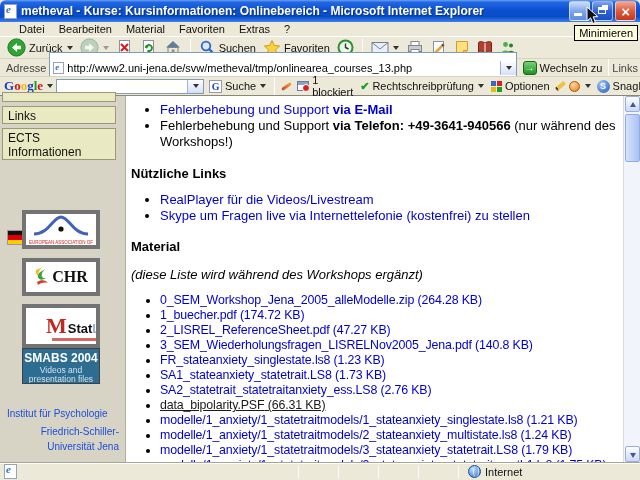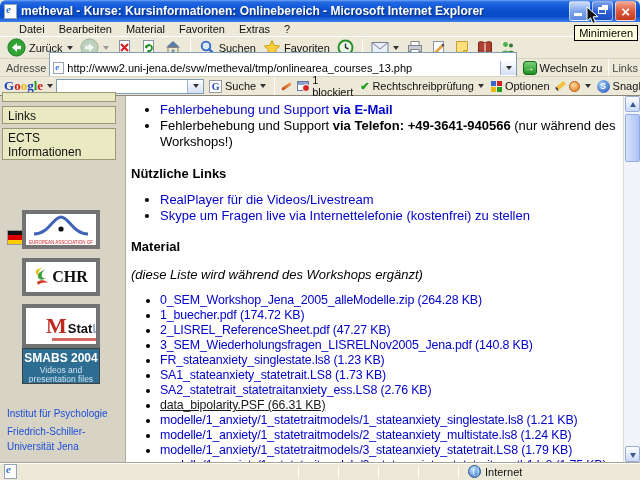--- a/index.html
+++ b/index.html
@@ -96,21 +96,21 @@
   .sl-m::after{content:"M";}
   .sl-text{font-size:13px;font-weight:bold;margin-left:1px;position:relative;top:2px;}
   .sl-bold{color:#111;}
   .sl-light{color:#9ab0c8;}
   .sl-sub{position:absolute;left:26px;bottom:3px;width:48px;height:3px;background:#c0291f;opacity:.7;}
   .smabs{top:252px;height:36px;background:#2e6d92;border:1px solid #404040;color:#fff;}
   .smabs-title{font-size:12px;font-weight:bold;line-height:15px;margin-top:2px;}
   .smabs-sub{font-size:8.5px;color:#cfe3ef;line-height:9px;}
   .side-foot{position:absolute;left:7px;width:112px;font-size:10px;color:#1d4ed8;line-height:15px;}
   .sf1{top:310px;}
-  .sf2{top:328px;}
+  .sf2{top:328px;text-align:right;}
 
   .content{position:absolute;left:127px;right:17px;top:0;bottom:0;background:#fff;overflow:hidden;color:#000;font-size:13px;padding:0 2px 0 4px;}
   .content a{color:#0000cc;text-decoration:none;cursor:pointer;}
   .content ul{margin:0;padding-left:29px;}
   ul.support{margin-top:6px;line-height:16px;}
   h4{font-size:13px;margin:0;line-height:16px;}
   h4.useful{margin-top:16px;}
   ul.useful-list{margin-top:10px;line-height:16px;}
   h4.material{margin-top:15px;}
   p.note{font-style:italic;margin:12px 0 0;line-height:16px;}

